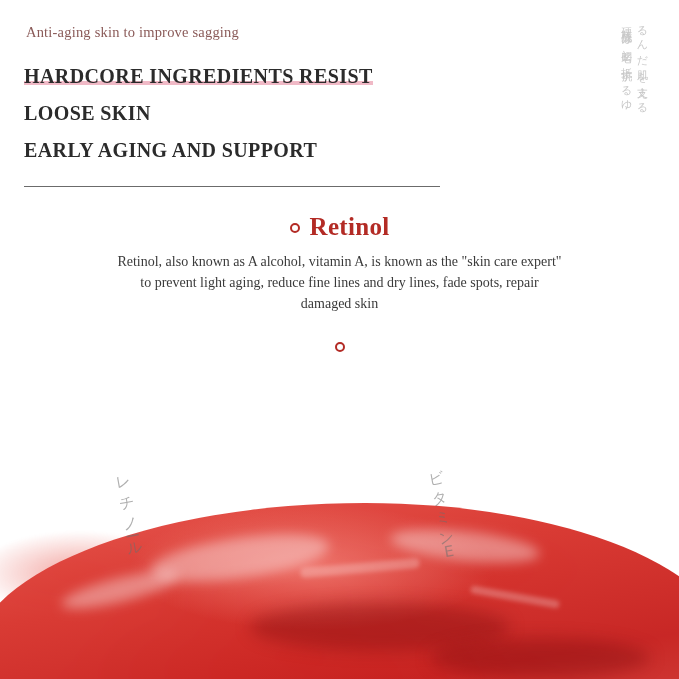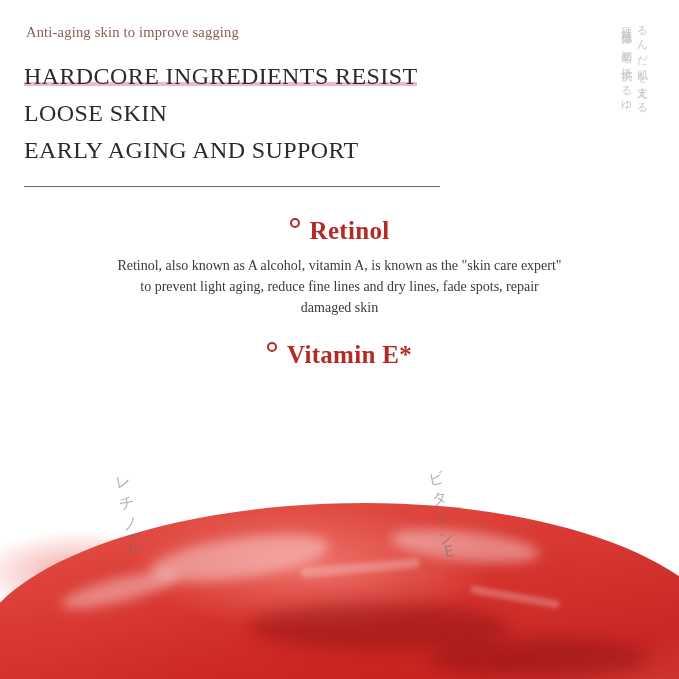--- a/index.html
+++ b/index.html
@@ -57,22 +57,22 @@
 
   
   .headline {
     position: absolute;
     left: 24px;
     top: 58px;
     width: 560px;
   }
   .headline-line {
     font-family: "Liberation Serif", serif;
-    font-weight: normal;
-    font-size: 24px;
+    font-weight: bold;
+    font-size: 20px;
     line-height: 37px;
     letter-spacing: 0.4px;
     color: #2b2b2b;
     position: relative;
     display: block;
     white-space: nowrap;
   }
   .hl-1 {
     background: linear-gradient(to bottom,
       rgba(0,0,0,0) 0%, rgba(0,0,0,0) 72%,
@@ -102,21 +102,21 @@
   .ing-1 { top: 213px; }
   .ing-2 { top: 337px; }
 
   .ing-title {
     font-family: "Liberation Serif", serif;
     font-weight: bold;
     font-size: 25px;
     color: #b32b25;
     letter-spacing: 0.3px;
     display: inline-flex;
-    align-items: flex-start;
+    align-items: center;
     gap: 10px;
   }
   .ring {
     display: inline-block;
     width: 10px;
     height: 10px;
     border: 2px solid #b32b25;
     border-radius: 50%;
     box-sizing: border-box;
     position: relative;
@@ -236,21 +236,20 @@
     <div class="ing-title">
       <span class="ring"></span>
       <span>Retinol</span>
     </div>
     <div class="ing-body">Retinol, also known as A alcohol, vitamin A, is known as the "skin care expert" to prevent light aging, reduce fine lines and dry lines, fade spots, repair damaged skin</div>
   </div>
 
   <div class="ingredient ing-2">
     <div class="ing-title">
       <span class="ring"></span>
-      <span>Vitamin E*</span>
     </div>
   </div>
 
   <div class="gel-area">
     <div class="gel-bg"></div>
     <div class="gel-blob"></div>
     <div class="gel-mass"></div>
     <div class="gel-hl hl-a"></div>
     <div class="gel-hl hl-b"></div>
     <div class="gel-hl hl-c"></div>

